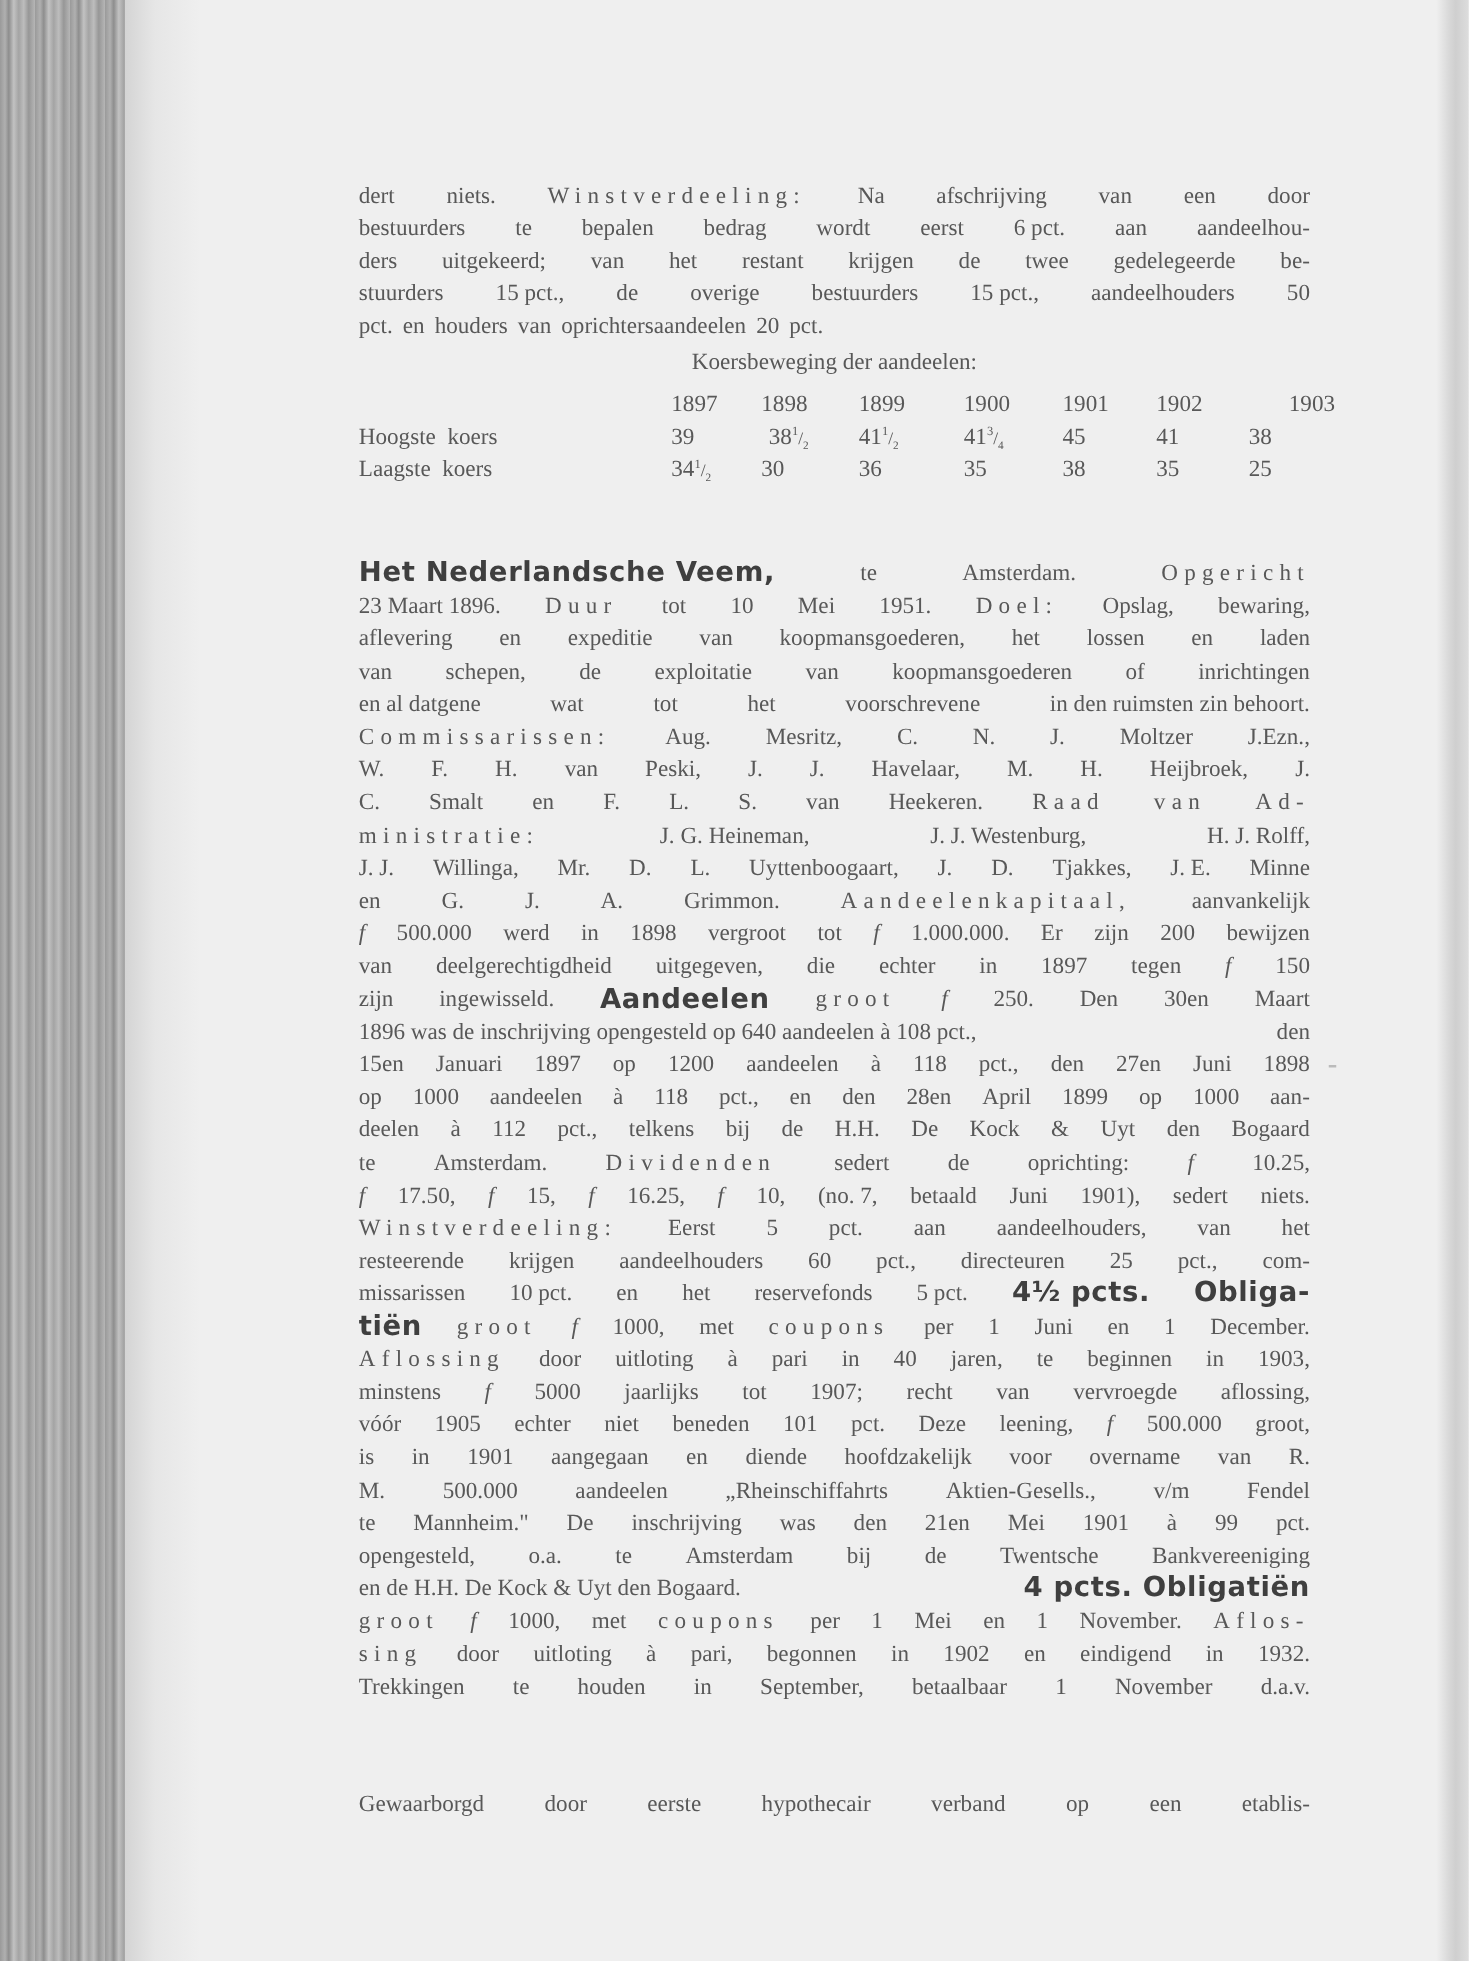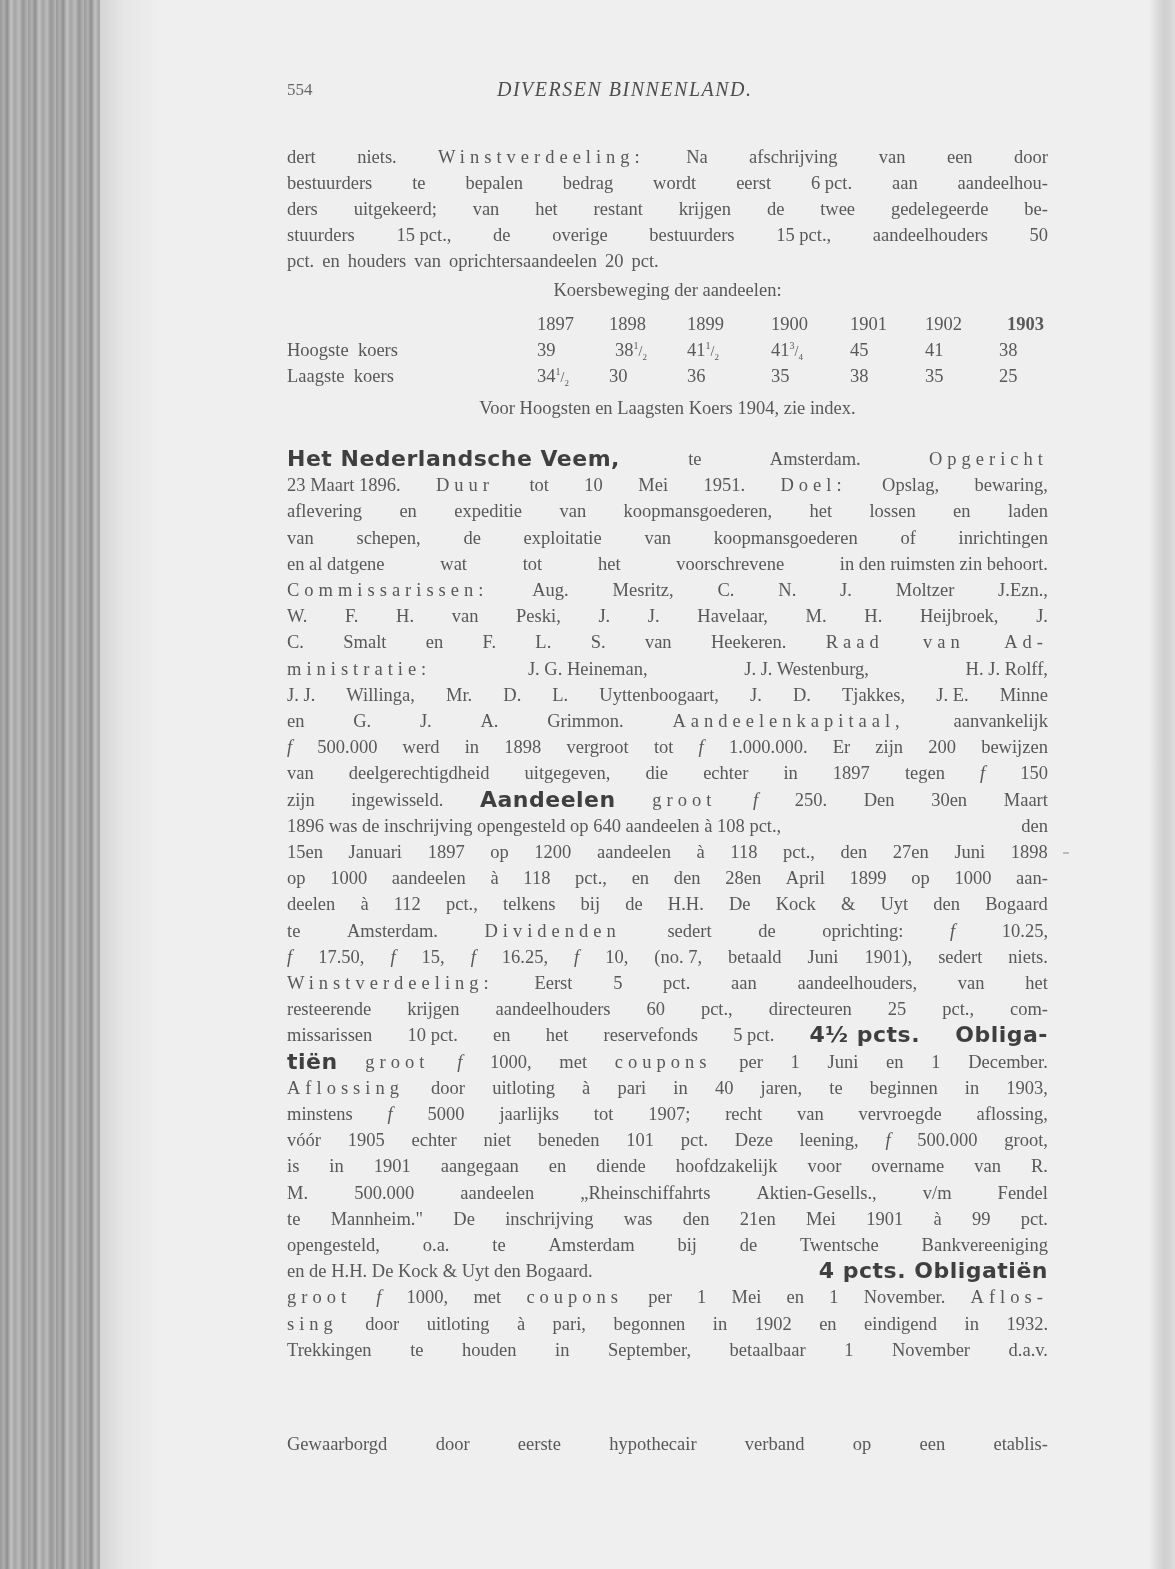--- a/index.html
+++ b/index.html
@@ -59,24 +59,20 @@
 </style>
 </head>
 <body>
 
 <div class="binding"></div>
 <div class="binding-fade"></div>
 <div class="right-edge"></div>
 <div class="margin-mark"></div>
 
 <div class="page">
-  <div class="header">
-    <span class="page-number">554</span>
-    <span class="running-title">DIVERSEN BINNENLAND.</span>
-  </div>
 
   <div id="intro">
       <div class="line" style="top: 145px;">
         <span class="w">dert</span>
         <span class="w">niets.</span>
         <span class="w sp">Winstverdeeling:</span>
         <span class="w">Na</span>
         <span class="w">afschrijving</span>
         <span class="w">van</span>
         <span class="w">een</span>
@@ -128,40 +124,39 @@
 
   <div class="centered" style="top:280px;">Koersbeweging der aandeelen:</div>
 
   <div class="tbl" id="price-table" style="top:314px;">
       <span class="cell" style="left: 250px; top: 0px;">1897</span>
       <span class="cell" style="left: 322px; top: 0px;">1898</span>
       <span class="cell" style="left: 400px; top: 0px;">1899</span>
       <span class="cell" style="left: 484px; top: 0px;">1900</span>
       <span class="cell" style="left: 563px; top: 0px;">1901</span>
       <span class="cell" style="left: 638px; top: 0px;">1902</span>
-      <span class="cell" style="left: 720px; top: 0px; font-weight: bold;">1903</span>
+      <span class="cell" style="left: 744px; top: 0px;">1903</span>
       <span class="cell" style="left: 0px; top: 26px; white-space: pre;">Hoogste  koers</span>
       <span class="cell frac" style="left: 250px; top: 26px;">39</span>
       <span class="cell frac" style="left: 328px; top: 26px;">38<sup>1</sup><span class="slash">/</span><sub>2</sub></span>
       <span class="cell frac" style="left: 400px; top: 26px;">41<sup>1</sup><span class="slash">/</span><sub>2</sub></span>
       <span class="cell frac" style="left: 484px; top: 26px;">41<sup>3</sup><span class="slash">/</span><sub>4</sub></span>
       <span class="cell frac" style="left: 563px; top: 26px;">45</span>
       <span class="cell frac" style="left: 638px; top: 26px;">41</span>
       <span class="cell frac" style="left: 712px; top: 26px;">38</span>
       <span class="cell" style="left: 0px; top: 52px; white-space: pre;">Laagste  koers</span>
       <span class="cell frac" style="left: 250px; top: 52px;">34<sup>1</sup><span class="slash">/</span><sub>2</sub></span>
       <span class="cell frac" style="left: 322px; top: 52px;">30</span>
       <span class="cell frac" style="left: 400px; top: 52px;">36</span>
       <span class="cell frac" style="left: 484px; top: 52px;">35</span>
       <span class="cell frac" style="left: 563px; top: 52px;">38</span>
       <span class="cell frac" style="left: 638px; top: 52px;">35</span>
       <span class="cell frac" style="left: 712px; top: 52px;">25</span>
     </div>
 
-  <div class="centered" style="top:398px;">Voor Hoogsten en Laagsten Koers 1904, zie index.</div>
 
   <div id="entry">
       <div class="line" style="top: 447px;">
         <span class="w b">Het Nederlandsche Veem,</span>
         <span class="w">te</span>
         <span class="w">Amsterdam.</span>
         <span class="w sp">Opgericht</span>
       </div>
       <div class="line" style="top: 473.2px;">
         <span class="w">23 Maart 1896.</span>

